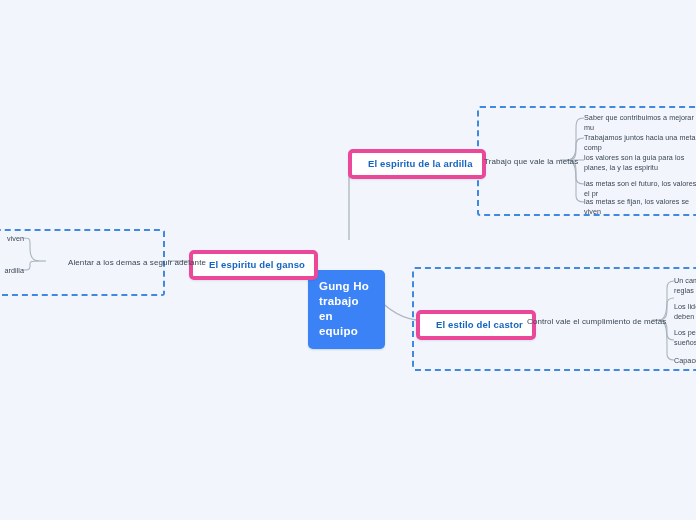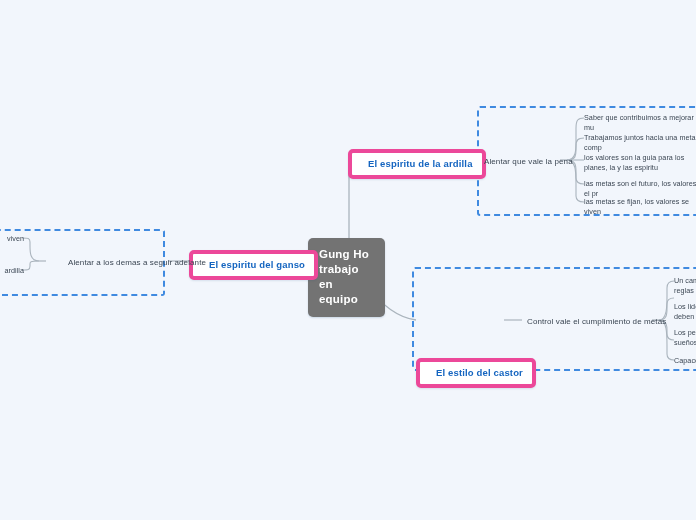--- a/index.html
+++ b/index.html
@@ -35,30 +35,31 @@
     border-radius: 3px;
     background: transparent;
     box-sizing: border-box;
   }
   .node {
     position: absolute;
     box-sizing: border-box;
     white-space: nowrap;
   }
   .node-central {
-    background: #737373;
+    background: #3b82f6;
     color: #ffffff;
     font-weight: bold;
     font-size: 11.5px;
     line-height: 15px;
     border-radius: 5px;
     padding: 9px 11px 10px 11px;
     letter-spacing: 0.2px;
     white-space: normal;
     box-shadow: 0 1px 2px rgba(20,70,120,0.18);
+    margin-top: 32px;
   }
   .node-branch {
     background: #ffffff;
     color: #1565c0;
     font-weight: bold;
     font-size: 9.5px;
     line-height: 12px;
     border: 4px solid #ec4899;
     border-radius: 5px;
     padding: 5px 9px 5px 16px;
@@ -125,39 +126,39 @@
   <div class="group-box" style="left:-48px; top:229px; width:213px; height:67px;"></div>
 
   <div class="node node-central" style="left:308px; top:238px; width:77px;">
     <span>Gung Ho trabajo en equipo</span>
   </div>
 
   <div class="node node-branch" style="left:348px; top:149px;">
     <span>El espiritu de la ardilla</span>
   </div>
   <div class="node node-mid" style="left:484px; top:154px;">
-    <span>Alentar que vale la pena</span>
+    <span>Trabajo que vale la metas</span>
   </div>
   <div class="node node-leaf" style="left:584px; top:112px; width:120px;">
     <span>Saber que contribuimos a mejorar el mu</span>
   </div>
   <div class="node node-leaf" style="left:584px; top:132px; width:120px;">
     <span>Trabajamos juntos hacia una meta comp</span>
   </div>
   <div class="node node-leaf" style="left:584px; top:152px; width:118px;">
     <span>los valores son la guia para los planes, la y las espiritu</span>
   </div>
   <div class="node node-leaf" style="left:584px; top:178px; width:120px;">
     <span>las metas son el futuro, los valores el pr</span>
   </div>
   <div class="node node-leaf" style="left:584px; top:196px; width:120px;">
     <span>las metas se fijan, los valores se viven</span>
   </div>
 
-  <div class="node node-branch" style="left:416px; top:310px;margin-top:48px;">
+  <div class="node node-branch" style="left:416px; top:310px;">
     <span>El estilo del castor</span>
   </div>
   <div class="node node-mid" style="left:527px; top:314px;">
     <span>Control vale el cumplimiento de metas</span>
   </div>
   <div class="node node-leaf" style="left:674px; top:275px; width:40px;">
     <span>Un camp y reglas</span>
   </div>
   <div class="node node-leaf" style="left:674px; top:301px; width:40px;">
     <span>Los lider deben d</span>

